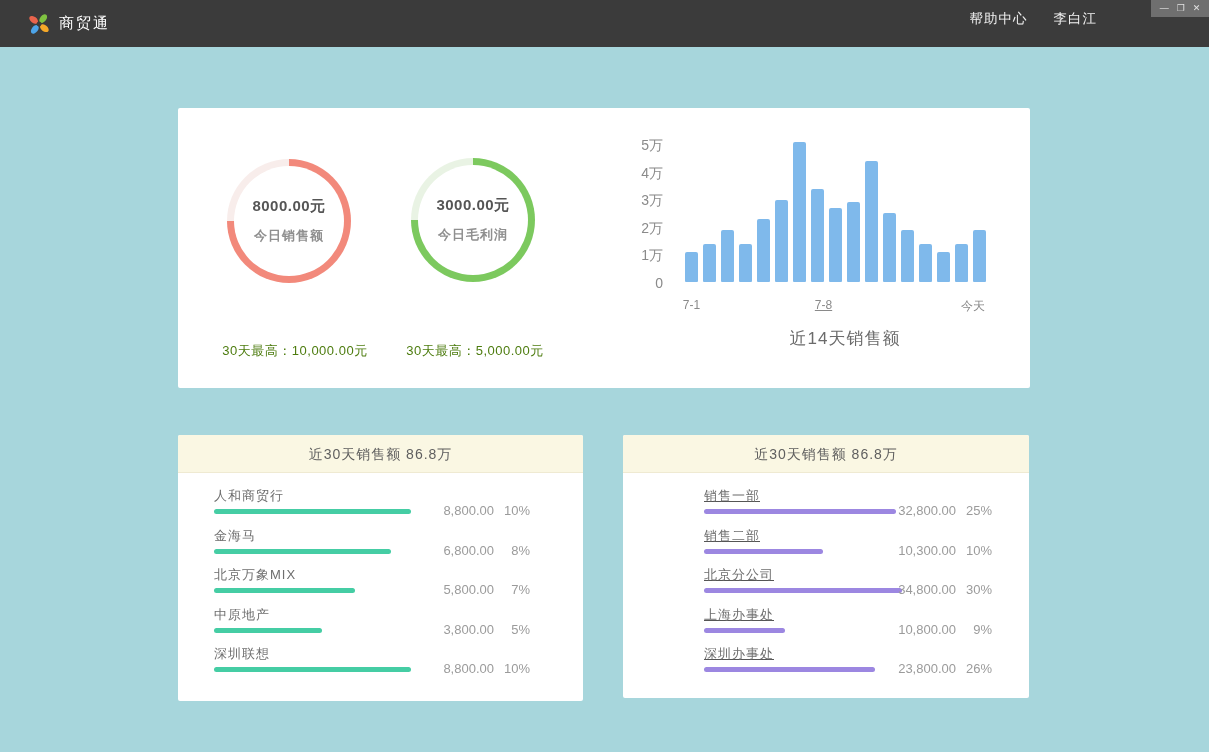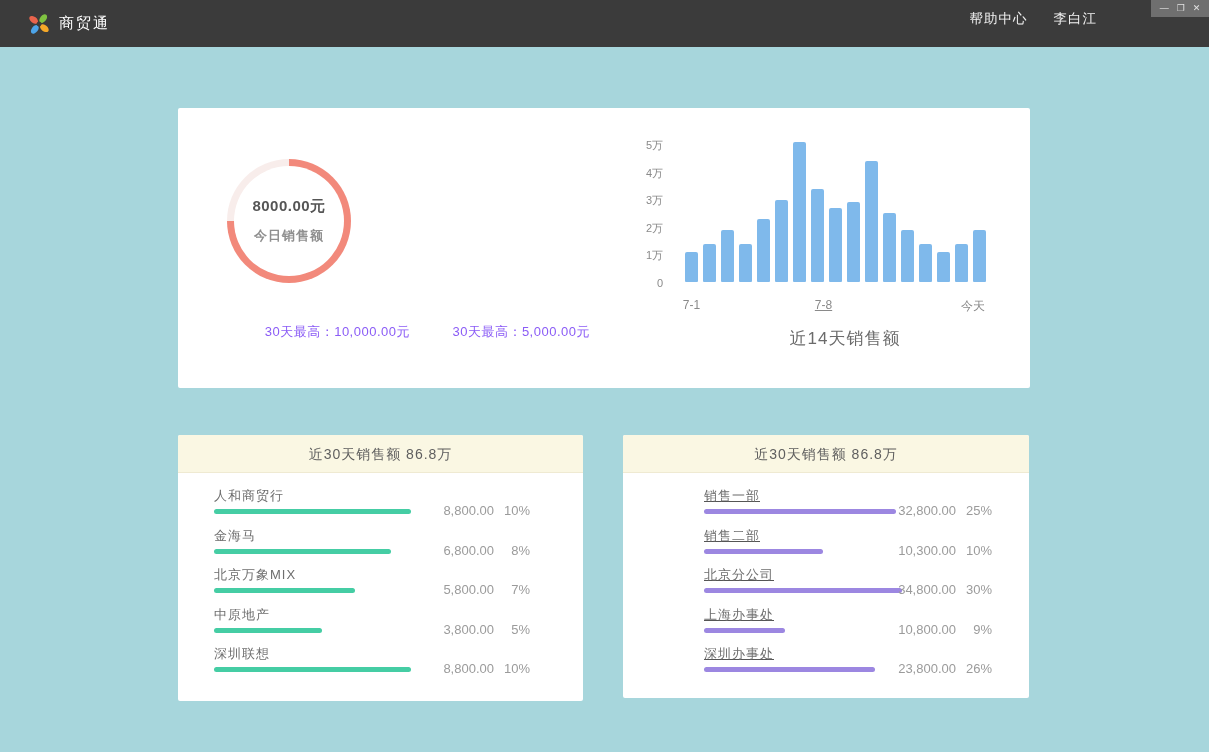--- a/index.html
+++ b/index.html
@@ -38,30 +38,30 @@
   
   .donut { position:absolute; width:124px; height:124px; border-radius:50%;font-weight:bold; }
   .donut-inner {
     position:absolute; inset:7px; border-radius:50%; background:#fff;
     display:flex; flex-direction:column; align-items:center; justify-content:center; gap:11px;
   }
   .donut-value { font-size:15px; color:#555; letter-spacing:0.5px; }
   .donut-label { font-size:13px; color:#8f8f8f; letter-spacing:1px; }
   #donut-sales  { left:49px;  top:51px; }
   #donut-profit { left:233px; top:50px; }
-  .footnote { position:absolute; top:215px; width:230px; text-align:right;
-              font-size:13px; color:#8b5cf6; letter-spacing:0.5px; }
+  .footnote { position:absolute; top:234px; width:230px; text-align:center;
+              font-size:13px; color:#4d7c0f; letter-spacing:0.5px; }
   #footnote-sales  { left:2px; }
   #footnote-profit { left:182px; }
 
   
   .plot { position:absolute; left:507px; top:0; width:306px; height:174px; }
   .bar  { position:absolute; bottom:0; width:13px; border-radius:2px 2px 1px 1px; }
   .ylab { position:absolute; left:430px; width:55px; text-align:right;
-          font-size:11px; color:#8a8a8a; line-height:18px; }
+          font-size:14px; color:#8a8a8a; line-height:18px; }
   .xlab { position:absolute; top:190px; transform:translateX(-50%);
           font-size:12px; color:#8a8a8a; white-space:nowrap; }
   .chart-title { position:absolute; left:507px; top:219px; width:320px;
                  text-align:center; font-size:17px; color:#6b6b6b; letter-spacing:1px; }
 
   
   .rank-header {
     height:38px; line-height:38px; text-align:center;
     background:#faf7e3; border-bottom:1px solid #efead2;
     font-size:14px; color:#5f5f5f; letter-spacing:1px;
@@ -109,20 +109,26 @@
 <div class="card card-top">
 
   <div class="donut" id="donut-sales" style="background: conic-gradient(rgb(242, 137, 123) 0deg, rgb(242, 137, 123) 270deg, rgb(248, 237, 235) 270deg, rgb(248, 237, 235) 360deg);">
     <div class="donut-inner">
       <div class="donut-value">8000.00元</div>
       <div class="donut-label">今日销售额</div>
     </div>
   </div>
   <div class="footnote" id="footnote-sales">30天最高：10,000.00元</div>
 
+  <div class="donut" id="donut-profit" style="background: conic-gradient(rgb(124, 201, 94) 0deg, rgb(124, 201, 94) 270deg, rgb(233, 243, 228) 270deg, rgb(233, 243, 228) 360deg);">
+    <div class="donut-inner">
+      <div class="donut-value">3000.00元</div>
+      <div class="donut-label">今日毛利润</div>
+    </div>
+  </div>
   <div class="footnote" id="footnote-profit">30天最高：5,000.00元</div>
 
   <div id="ylabels">
       <div class="ylab" style="top: 28px;">5万</div>
       <div class="ylab" style="top: 55.5px;">4万</div>
       <div class="ylab" style="top: 83px;">3万</div>
       <div class="ylab" style="top: 110.5px;">2万</div>
       <div class="ylab" style="top: 138px;">1万</div>
       <div class="ylab" style="top: 165.5px;">0</div>
     </div>

